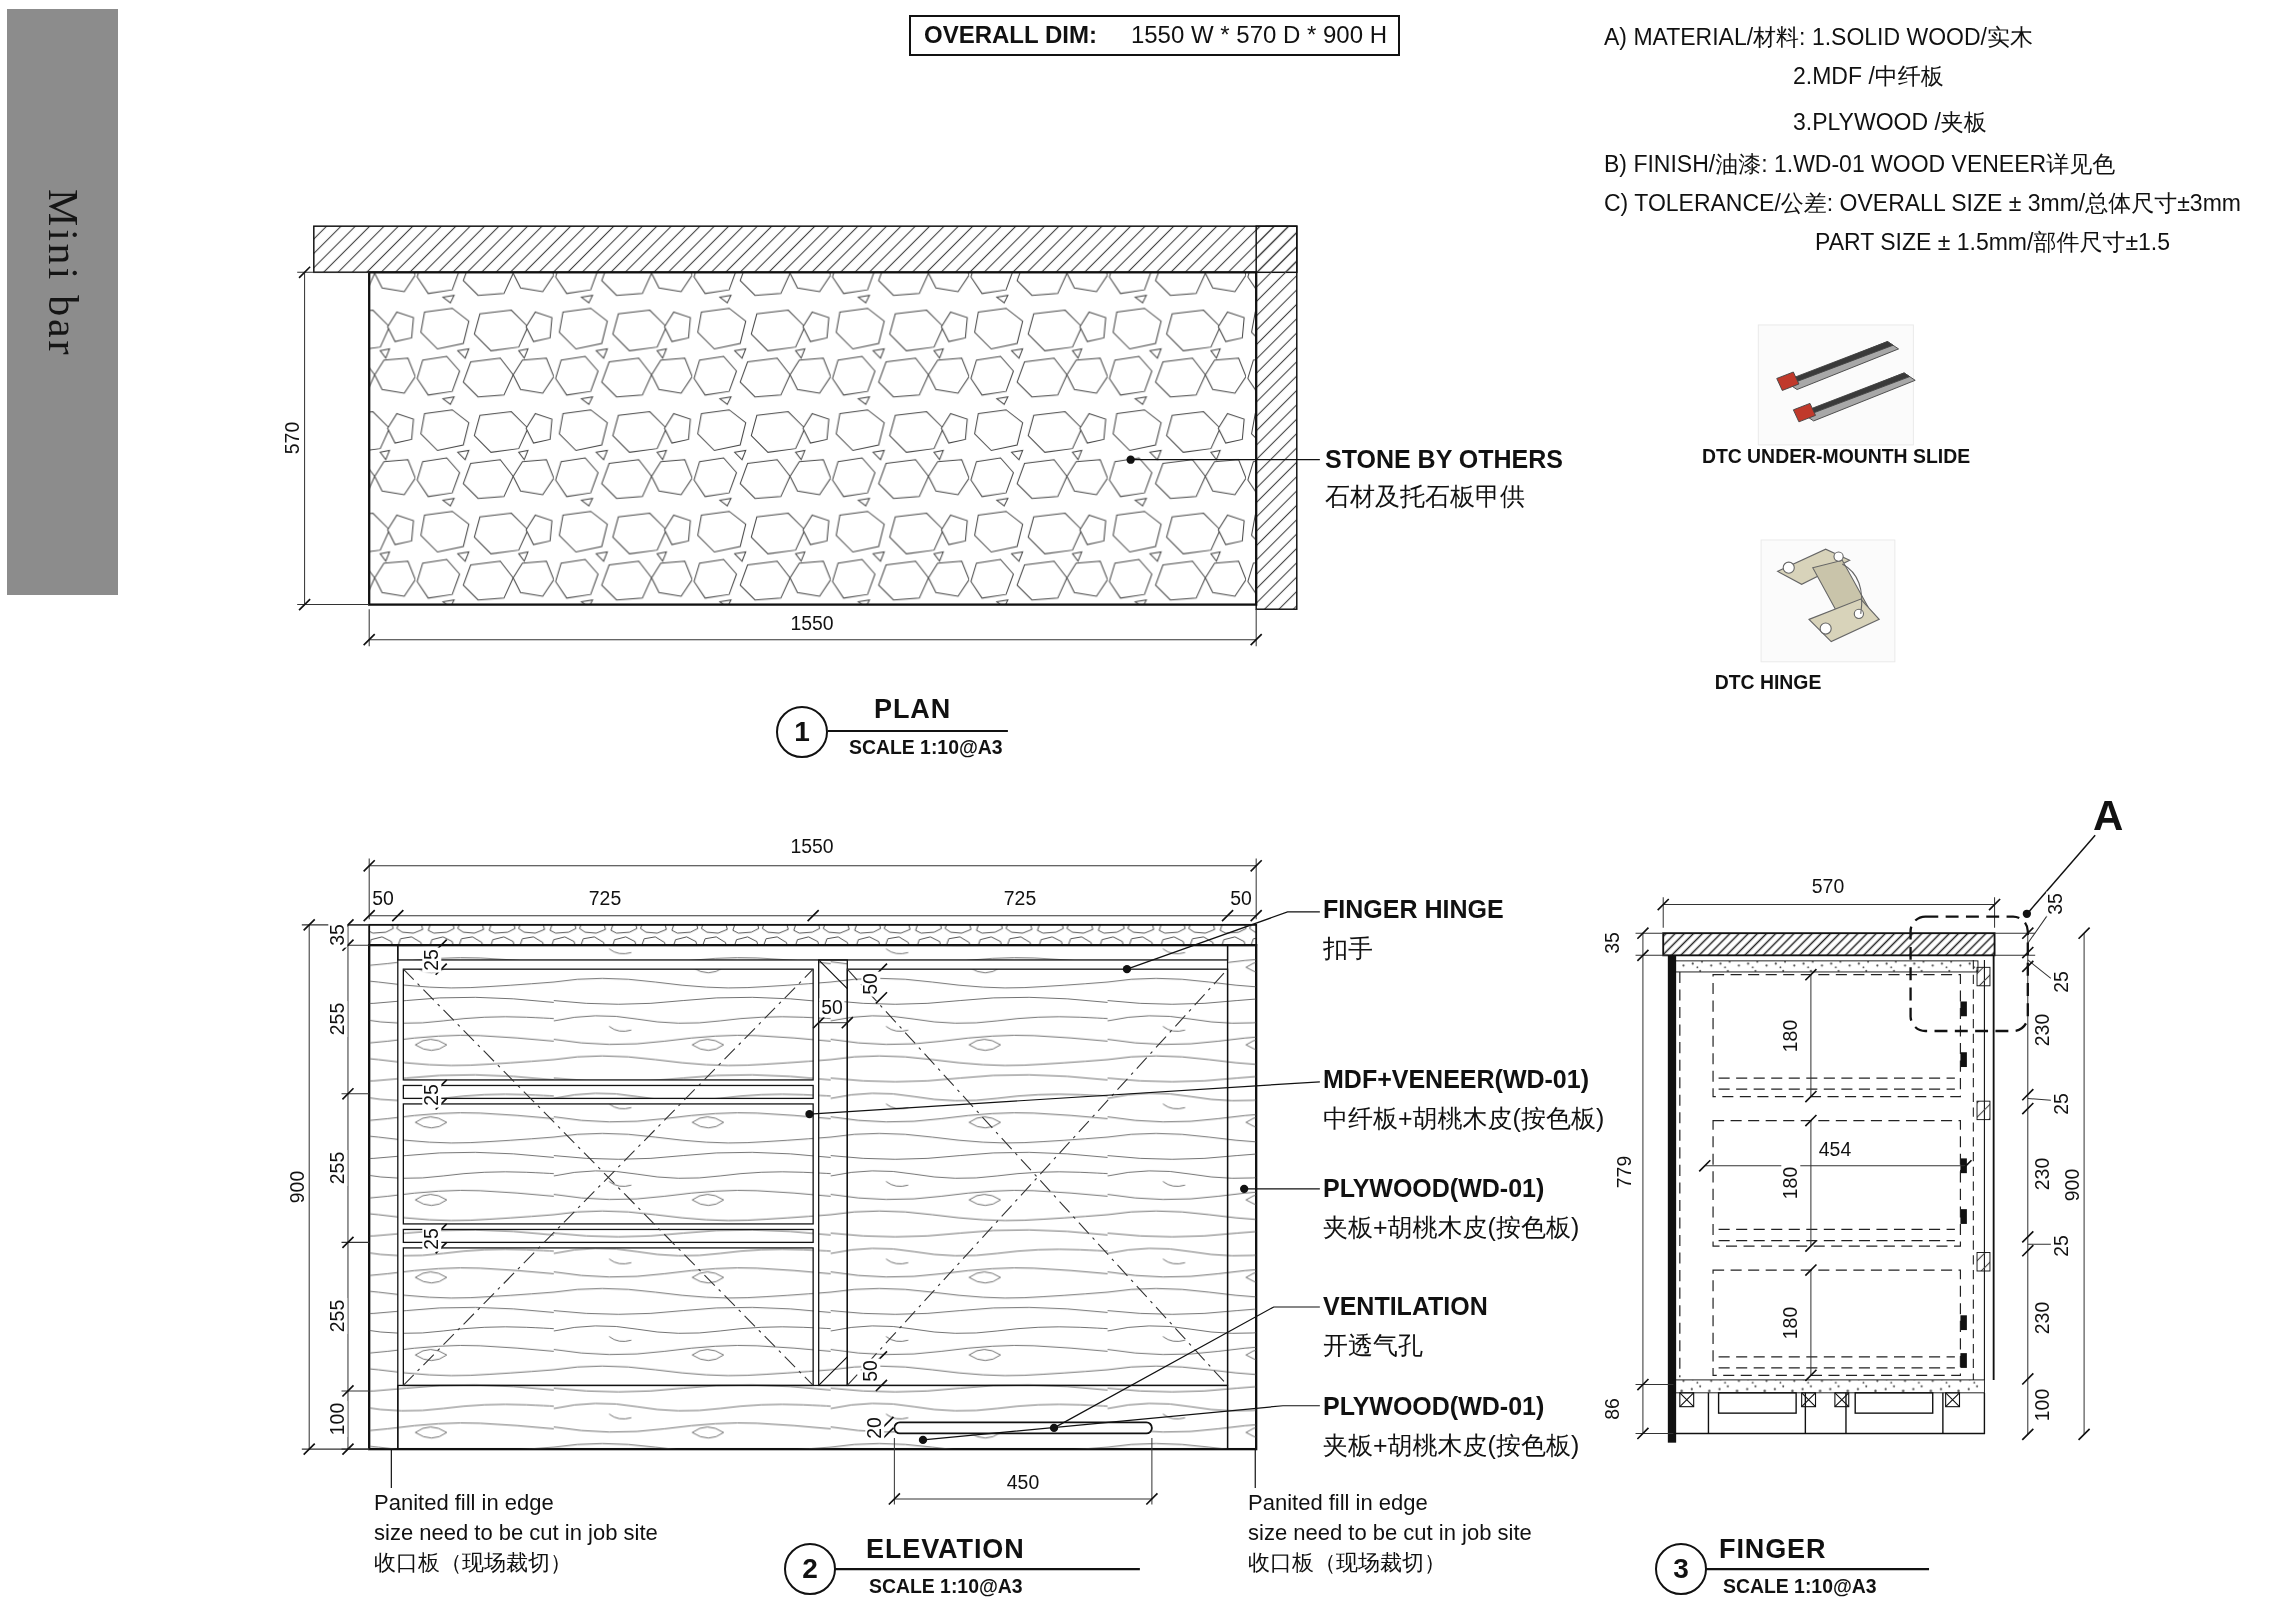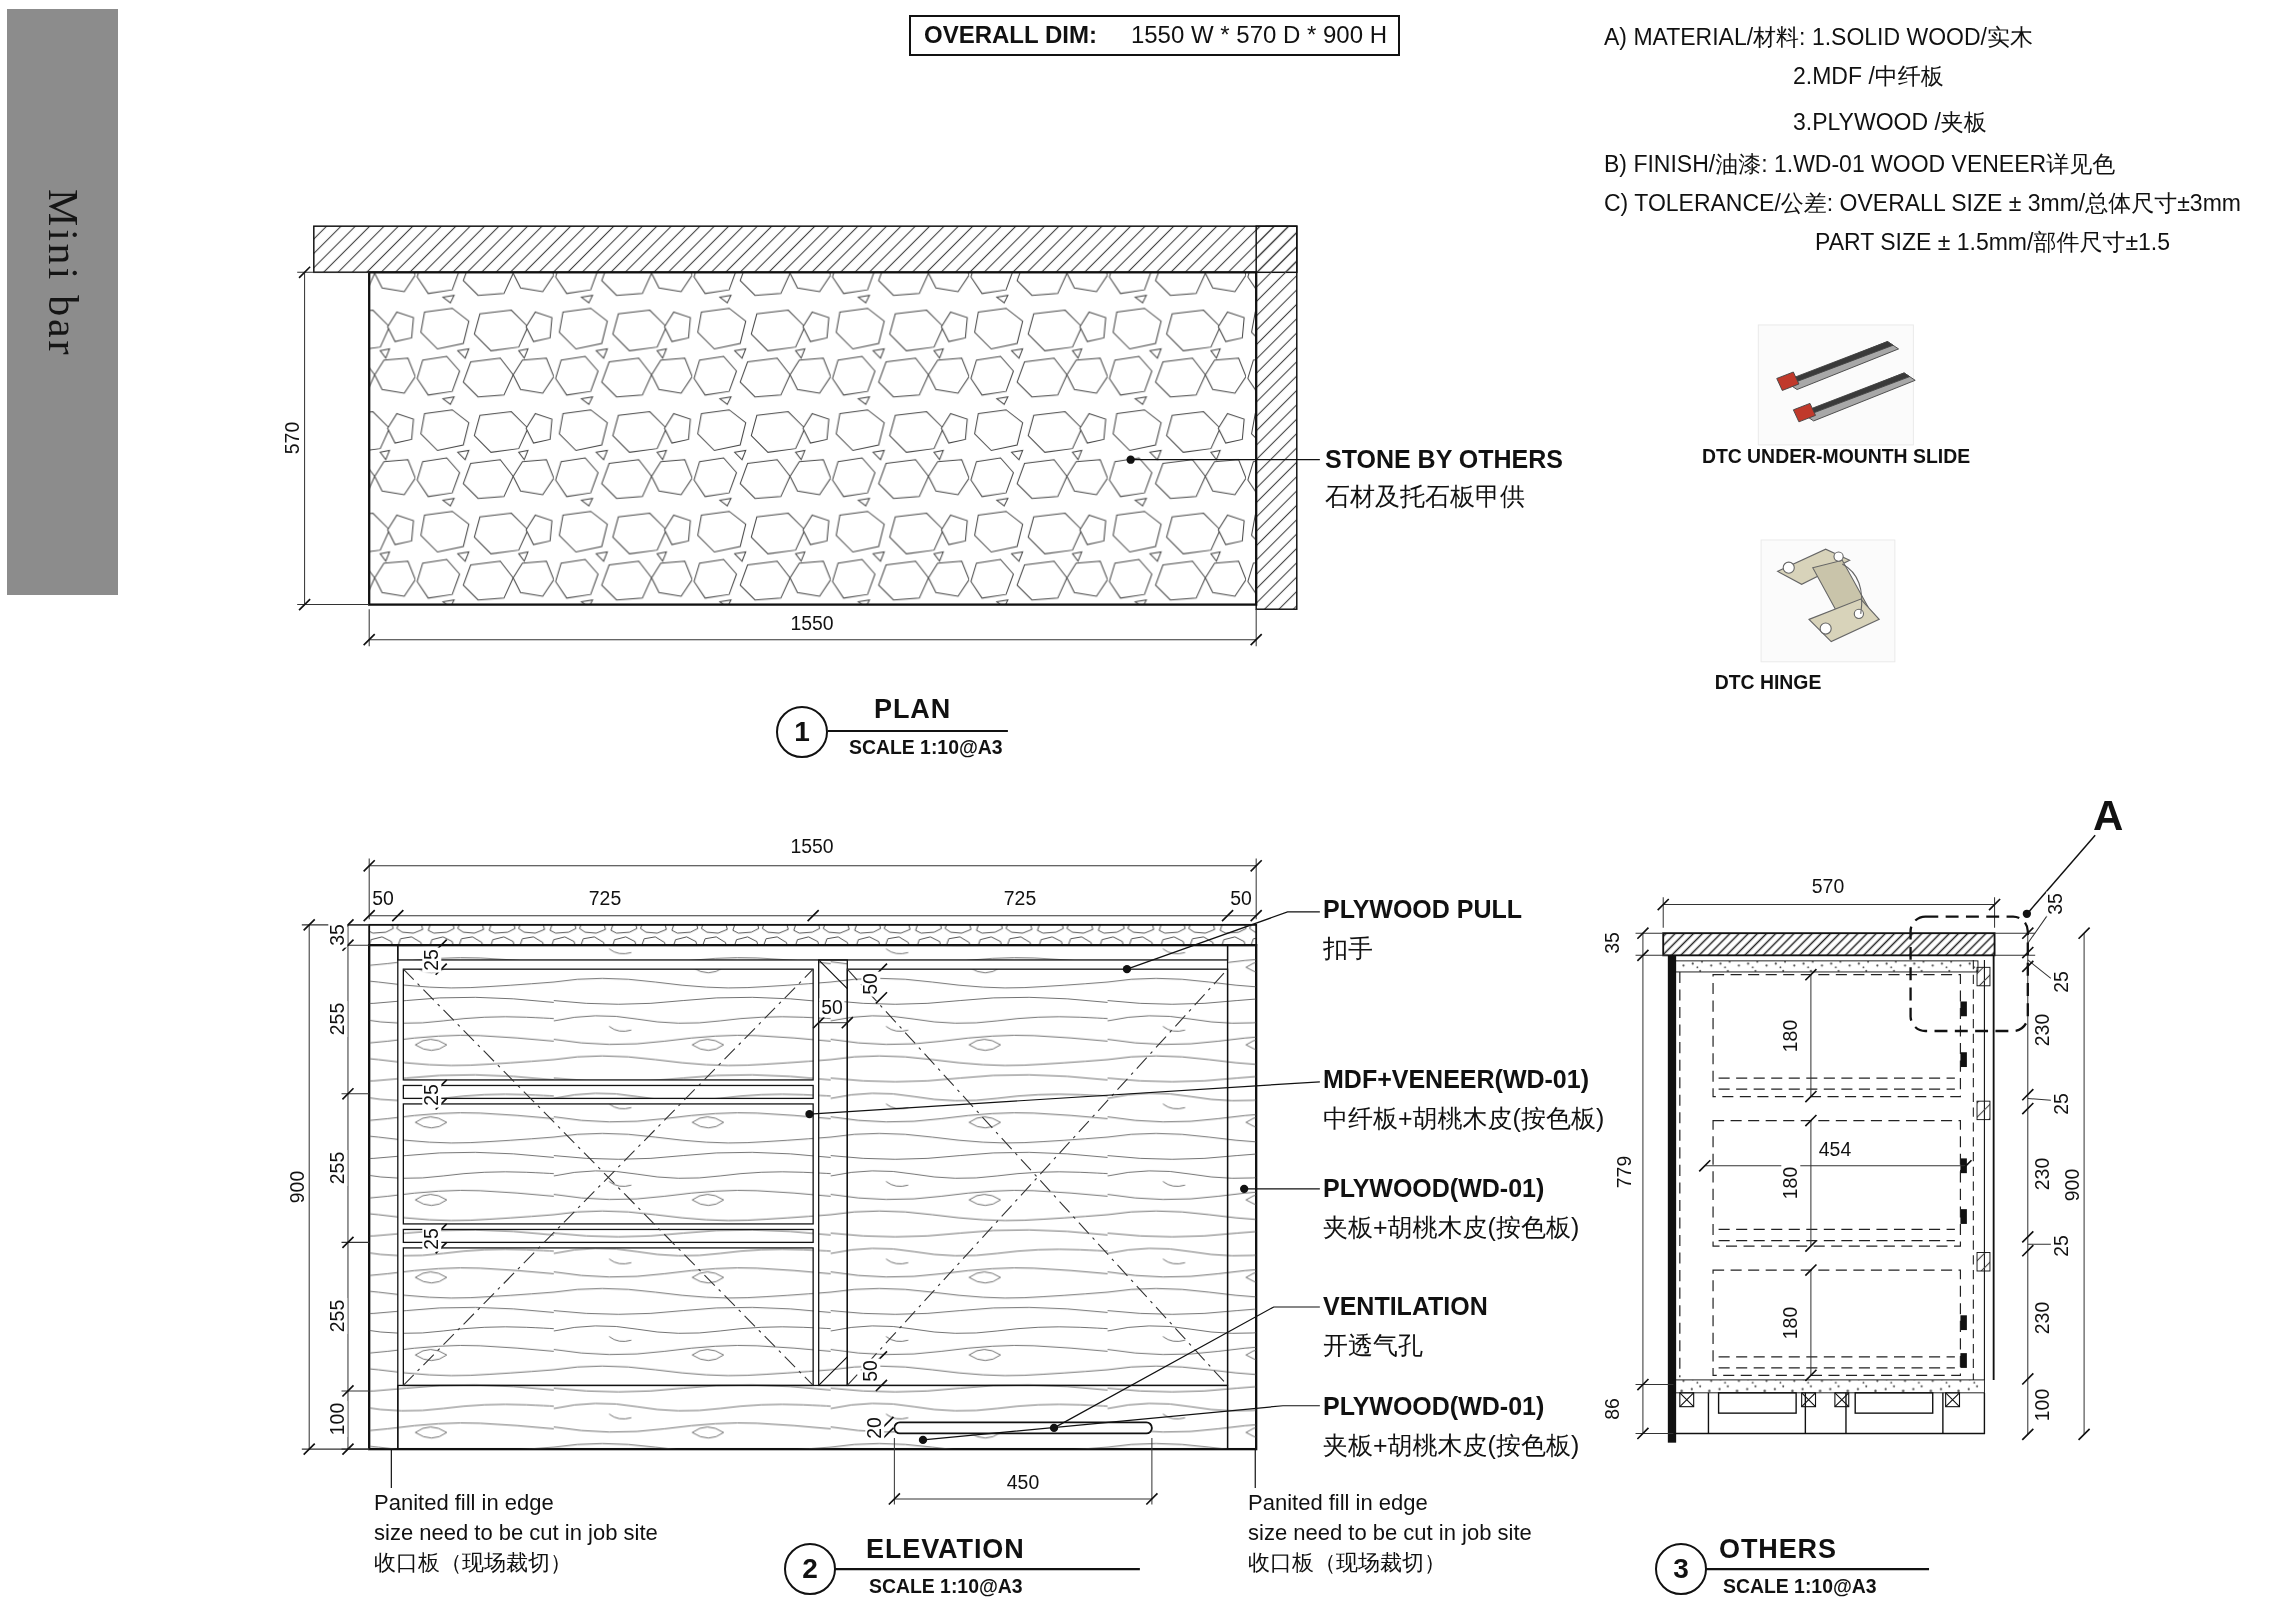--- a/index.html
+++ b/index.html
@@ -306,21 +306,21 @@
 
 <span class="lead-en abs" style="left:1325px;top:445px">STONE BY OTHERS</span>
 <span class="lead-cn abs" style="left:1325px;top:480px">石材及托石板甲供</span>
 <div class="callout" style="left:776px;top:706px">1</div>
 <span class="vtitle abs" style="left:874px;top:694px">PLAN</span>
 <span class="vscale abs" style="left:849px;top:736px">SCALE 1:10@A3</span>
 
 <span class="hwlabel abs" style="left:1836px;top:445px">DTC UNDER-MOUNTH SLIDE</span>
 <span class="hwlabel abs" style="left:1768px;top:671px">DTC HINGE</span>
 
-<span class="lead-en abs" style="left:1323px;top:895px">PLYWOOD PULL</span>
+<span class="lead-en abs" style="left:1323px;top:895px">FINGER HINGE</span>
 <span class="lead-cn abs" style="left:1323px;top:932px">扣手</span>
 <span class="lead-en abs" style="left:1323px;top:1065px">MDF+VENEER(WD-01)</span>
 <span class="lead-cn abs" style="left:1323px;top:1102px">中纤板+胡桃木皮(按色板)</span>
 <span class="lead-en abs" style="left:1323px;top:1174px">PLYWOOD(WD-01)</span>
 <span class="lead-cn abs" style="left:1323px;top:1211px">夹板+胡桃木皮(按色板)</span>
 <span class="lead-en abs" style="left:1323px;top:1292px">VENTILATION</span>
 <span class="lead-cn abs" style="left:1323px;top:1329px">开透气孔</span>
 <span class="lead-en abs" style="left:1323px;top:1392px">PLYWOOD(WD-01)</span>
 <span class="lead-cn abs" style="left:1323px;top:1429px">夹板+胡桃木皮(按色板)</span>
 
@@ -333,21 +333,21 @@
   <div>Panited fill in edge</div>
   <div>size need to be cut in job site</div>
   <div>收口板（现场裁切）</div>
 </div>
 
 <div class="callout" style="left:784px;top:1543px">2</div>
 <span class="vtitle abs" style="left:866px;top:1534px">ELEVATION</span>
 <span class="vscale abs" style="left:869px;top:1575px">SCALE 1:10@A3</span>
 
 <div class="callout" style="left:1655px;top:1543px">3</div>
-<span class="vtitle abs" style="left:1719px;top:1534px">OTHERS</span>
+<span class="vtitle abs" style="left:1719px;top:1534px">FINGER</span>
 <span class="vscale abs" style="left:1723px;top:1575px">SCALE 1:10@A3</span>
 <span class="bigA abs" style="left:2093px;top:792px">A</span>
 
 <div id="dim-layer">
       <span class="dim rot" style="left: 293px; top: 438px;">570</span>
       <span class="dim" style="left: 812px; top: 624px;">1550</span>
       <span class="dim" style="left: 812px; top: 847px;">1550</span>
       <span class="dim" style="left: 383px; top: 899px;">50</span>
       <span class="dim" style="left: 605px; top: 899px;">725</span>
       <span class="dim" style="left: 1020px; top: 899px;">725</span>

